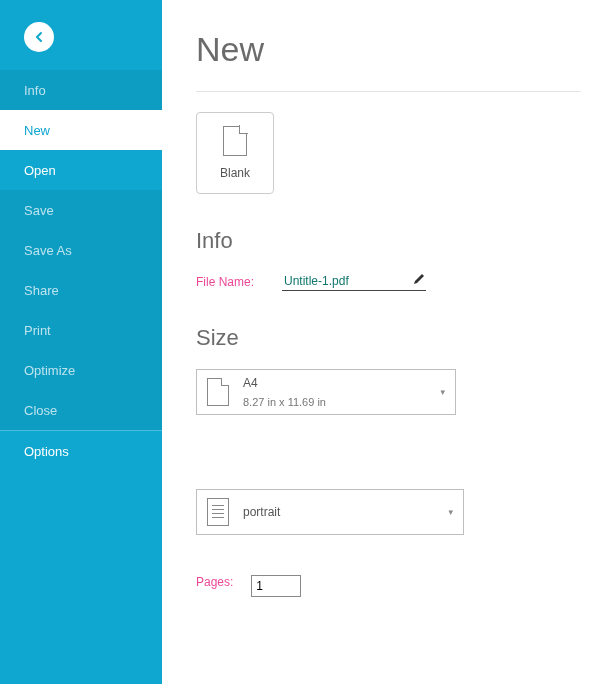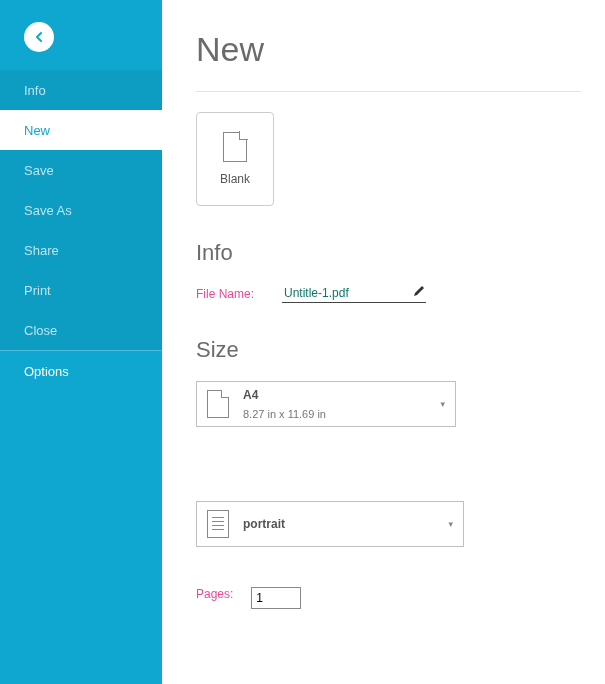--- a/index.html
+++ b/index.html
@@ -8,38 +8,38 @@
   .sidebar { width: 162px; background: #0fa6cf; color: #fff; display: flex; flex-direction: column; flex-shrink: 0; }
   .back-btn { width: 30px; height: 30px; border-radius: 50%; background: #fff; margin: 22px 0 18px 24px; display: flex; align-items: center; justify-content: center; cursor: pointer; }
   .back-btn svg { display: block; }
   .nav-item { height: 40px; display: flex; align-items: center; padding-left: 24px; font-size: 13px; cursor: pointer; }
   .nav-item.dim { color: rgba(255,255,255,0.72); background: #0d9cc2; }
   .nav-item.active { background: #fff; color: #0fa6cf; }
   .nav-sep { height: 1px; background: rgba(255,255,255,0.25); margin: 0; }
   .main { flex: 1; padding: 30px 24px 20px 34px; color: #444; }
   .page-title { font-size: 34px; font-weight: 300; color: #6b6b6b; margin-bottom: 22px; }
   .hr { height: 1px; background: #e4e4e4; margin-bottom: 20px; }
-  .tile { width: 78px; height: 94px; border: 1px solid #ccc; border-radius: 4px; display: flex; flex-direction: column; align-items: center; justify-content: center; cursor: pointer; margin-bottom: 34px; }
+  .tile { width: 78px; height: 82px; border: 1px solid #ccc; border-radius: 4px; display: flex; flex-direction: column; align-items: center; justify-content: center; cursor: pointer; margin-bottom: 34px; }
   .tile .pg { width: 24px; height: 30px; position: relative; margin-bottom: 10px; }
   .tile .pg::before { content: ""; position: absolute; inset: 0; border: 1px solid #888; background: #fff; }
   .tile .pg::after { content: ""; position: absolute; top: -1px; right: -1px; width: 8px; height: 8px; background: #fff; border-left: 1px solid #888; border-bottom: 1px solid #888; }
   .tile-label { font-size: 12px; color: #555; }
   .sect-title { font-size: 22px; font-weight: 300; color: #6b6b6b; margin-bottom: 18px; }
   .field-row { display: flex; align-items: center; gap: 28px; margin-bottom: 34px; font-size: 12px; }
   .field-label { color: #ec4899; }
   .file-input-wrap { position: relative; width: 144px; }
   .file-input { width: 100%; border: none; border-bottom: 1px solid #444; font-size: 12px; padding: 2px 18px 2px 2px; outline: none; background: transparent; color: #0f766e; }
   .pencil { position: absolute; right: 0; top: 0; width: 14px; height: 14px; cursor: pointer; }
   .drop { width: 260px; height: 46px; border: 1px solid #bfbfbf; display: flex; align-items: center; padding: 0 10px; cursor: pointer; position: relative; margin-bottom: 18px; }
   .drop-wide { width: 268px; }
   .drop-icon { width: 22px; height: 28px; border: 1px solid #888; position: relative; margin-right: 14px; flex-shrink:0; }
   .drop-icon.page::after { content:""; position:absolute; top:-1px; right:-1px; width:7px; height:7px; background:#fff; border-left:1px solid #888; border-bottom:1px solid #888; }
   .drop-icon.doc::before { content:""; position:absolute; left:4px; right:4px; top:6px; height:1px; background:#888; box-shadow: 0 4px 0 #888, 0 8px 0 #888, 0 12px 0 #888; }
   .drop-text { flex:1; }
-  .drop-title { font-size: 12px; font-weight: bold; color: #555; }
+  .drop-title { font-size: 12px; font-weight: normal; color: #555; }
   .drop-sub { font-size: 11px; color: #777; margin-top: 6px; }
   .caret { position: absolute; right: 10px; top: 50%; transform: translateY(-50%); font-size: 9px; color: #888; pointer-events: none; }
   .pages-row { display:flex; align-items:flex-start; gap:18px; font-size:12px; color:#666; }
   .num-input { width:50px; height:22px; border:1px solid #888; font-size:12px; padding:0 4px; }
   .gap-lg { height: 56px; }
 </style>
 </head>
 <body>
 
 <div class="app">
@@ -48,31 +48,37 @@
       <svg width="14" height="14" viewBox="0 0 14 14">
         <path d="M9 3 L5 7 L9 11" stroke="#0fa6cf" stroke-width="2" fill="none" stroke-linecap="round" stroke-linejoin="round"></path>
       </svg>
     </div>
     <div class="nav-item dim">
         <span>Info</span>
       </div>
     <div class="nav-item active">
         <span>New</span>
       </div>
+    <div class="nav-item">
+        <span>Open</span>
+      </div>
     <div class="nav-item dim">
         <span>Save</span>
       </div>
     <div class="nav-item dim">
         <span>Save As</span>
       </div>
     <div class="nav-item dim">
         <span>Share</span>
       </div>
     <div class="nav-item dim">
         <span>Print</span>
+      </div>
+    <div class="nav-item dim">
+        <span>Optimize</span>
       </div>
     <div class="nav-item dim">
         <span>Close</span>
       </div>
     <div class="nav-sep"></div>
     <div class="nav-item">
         <span>Options</span>
       </div>
   </div>
 

